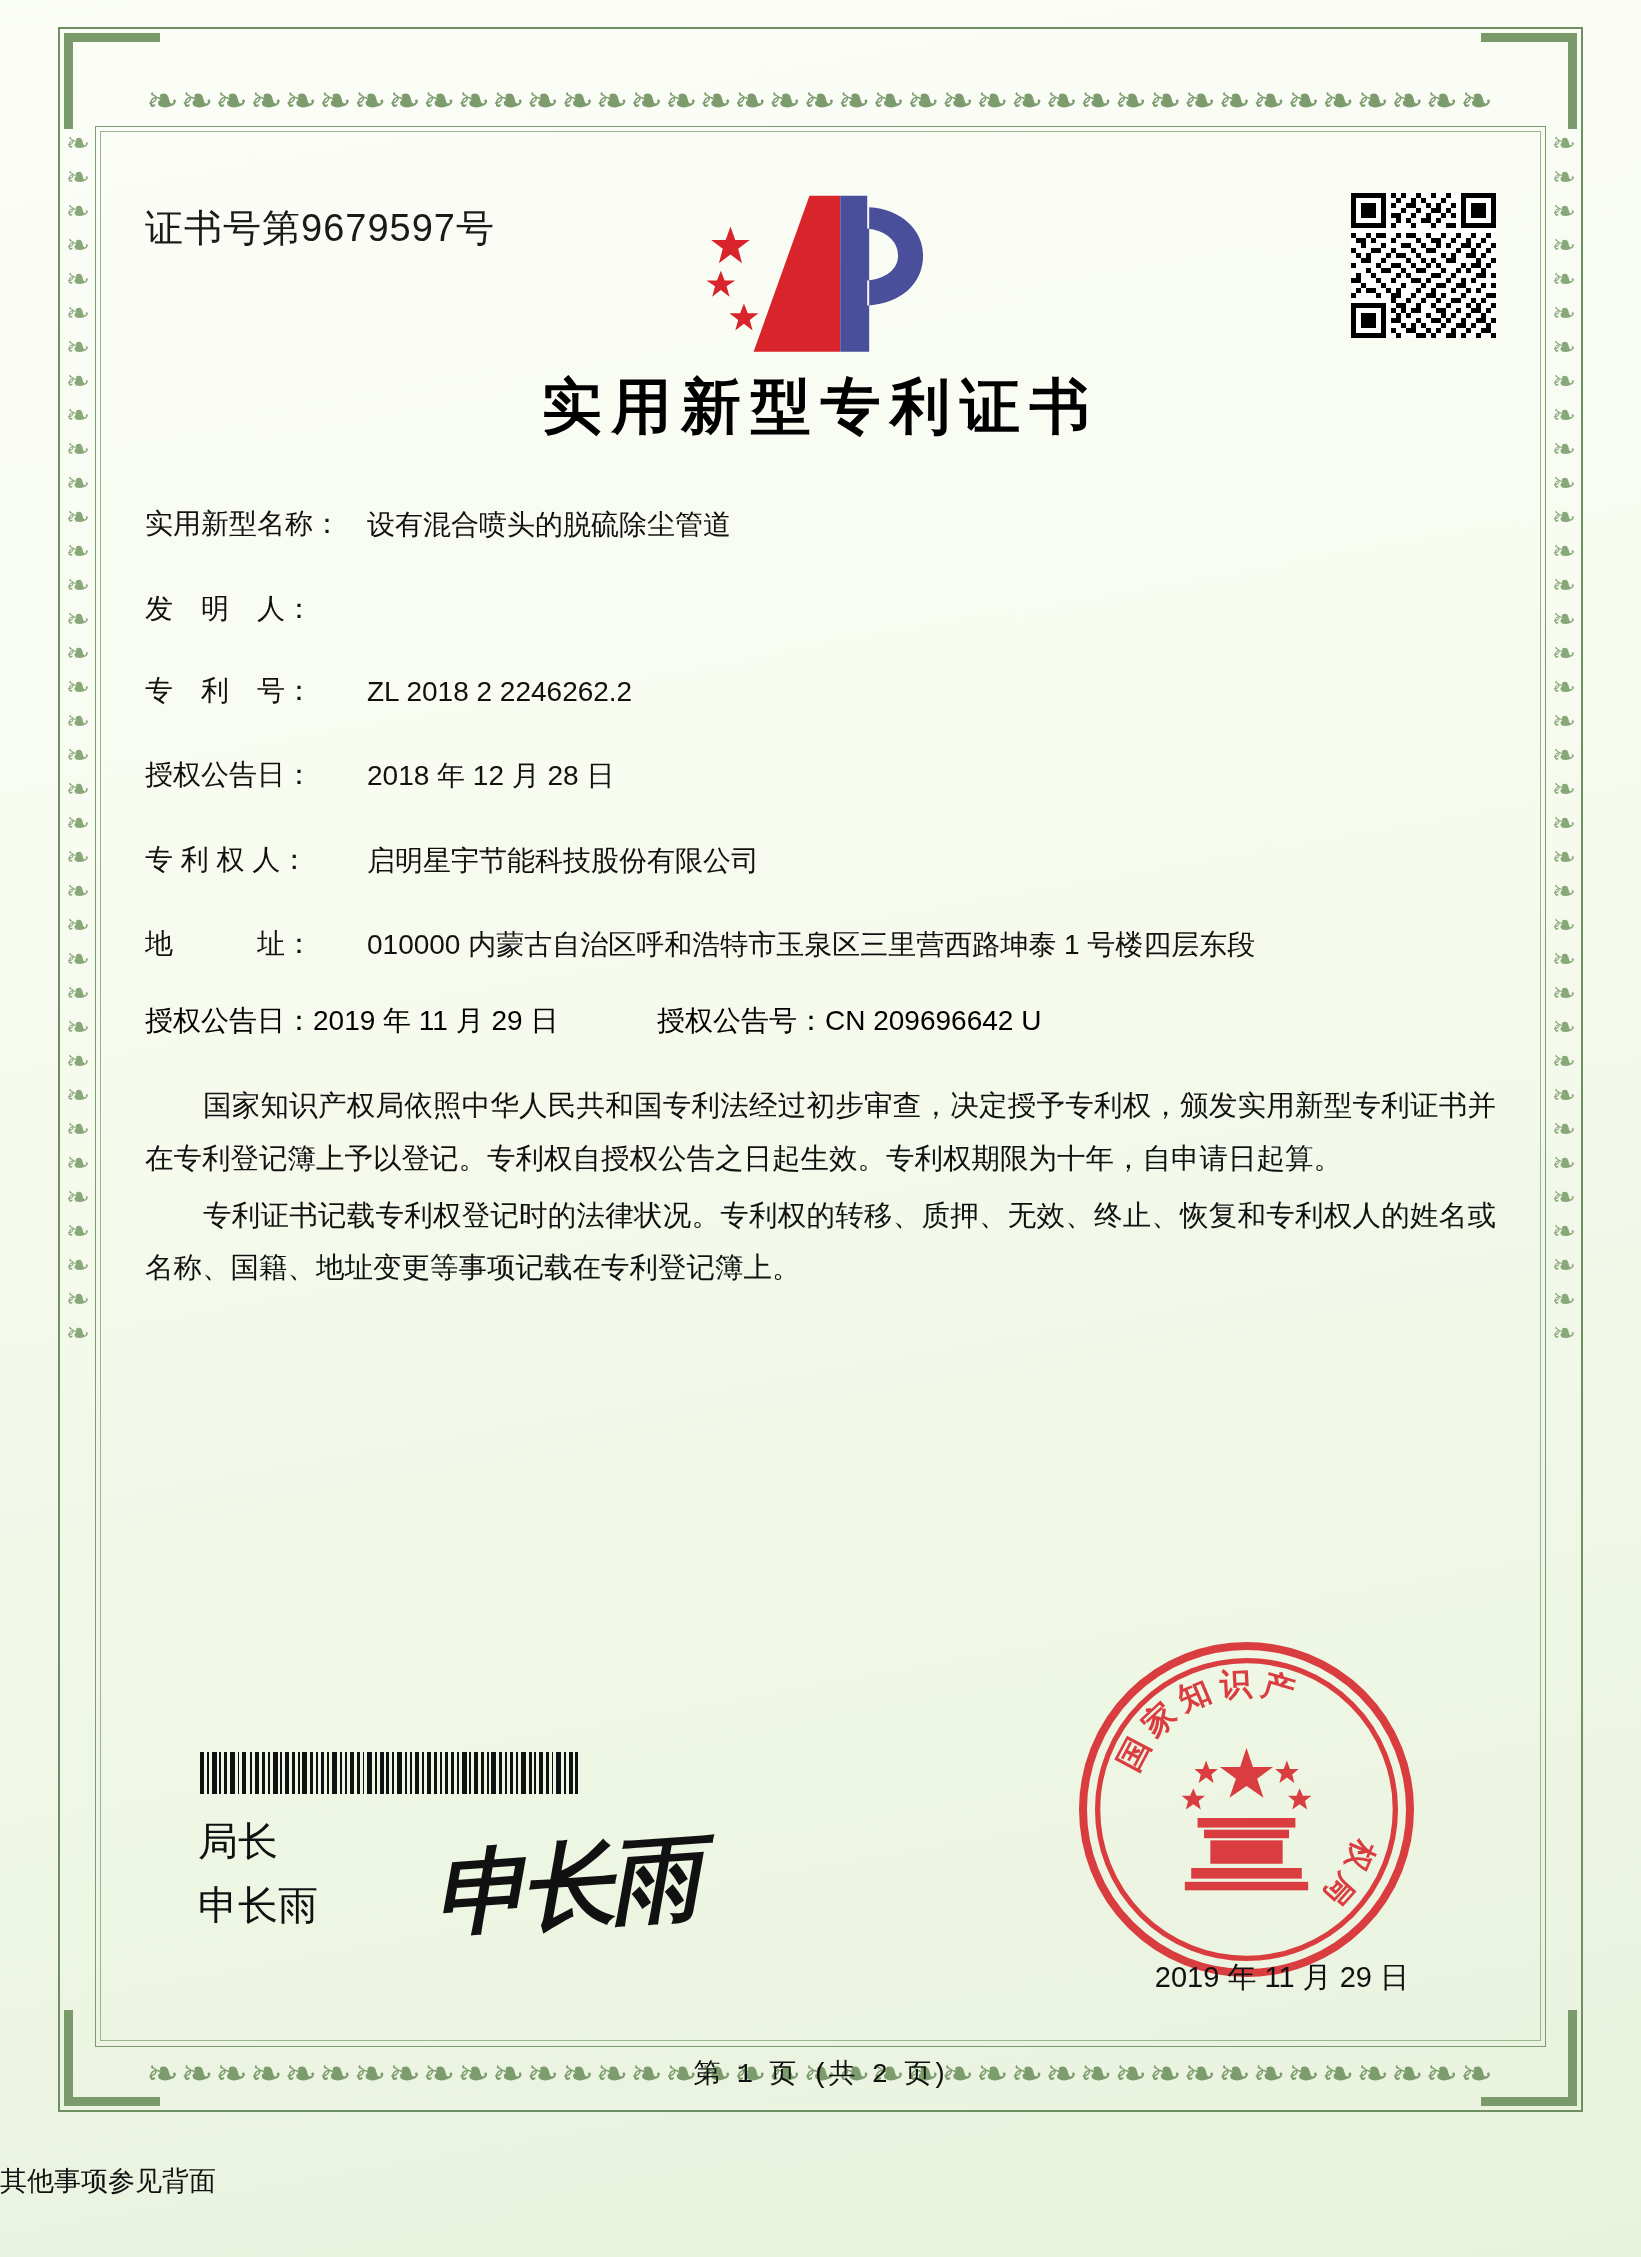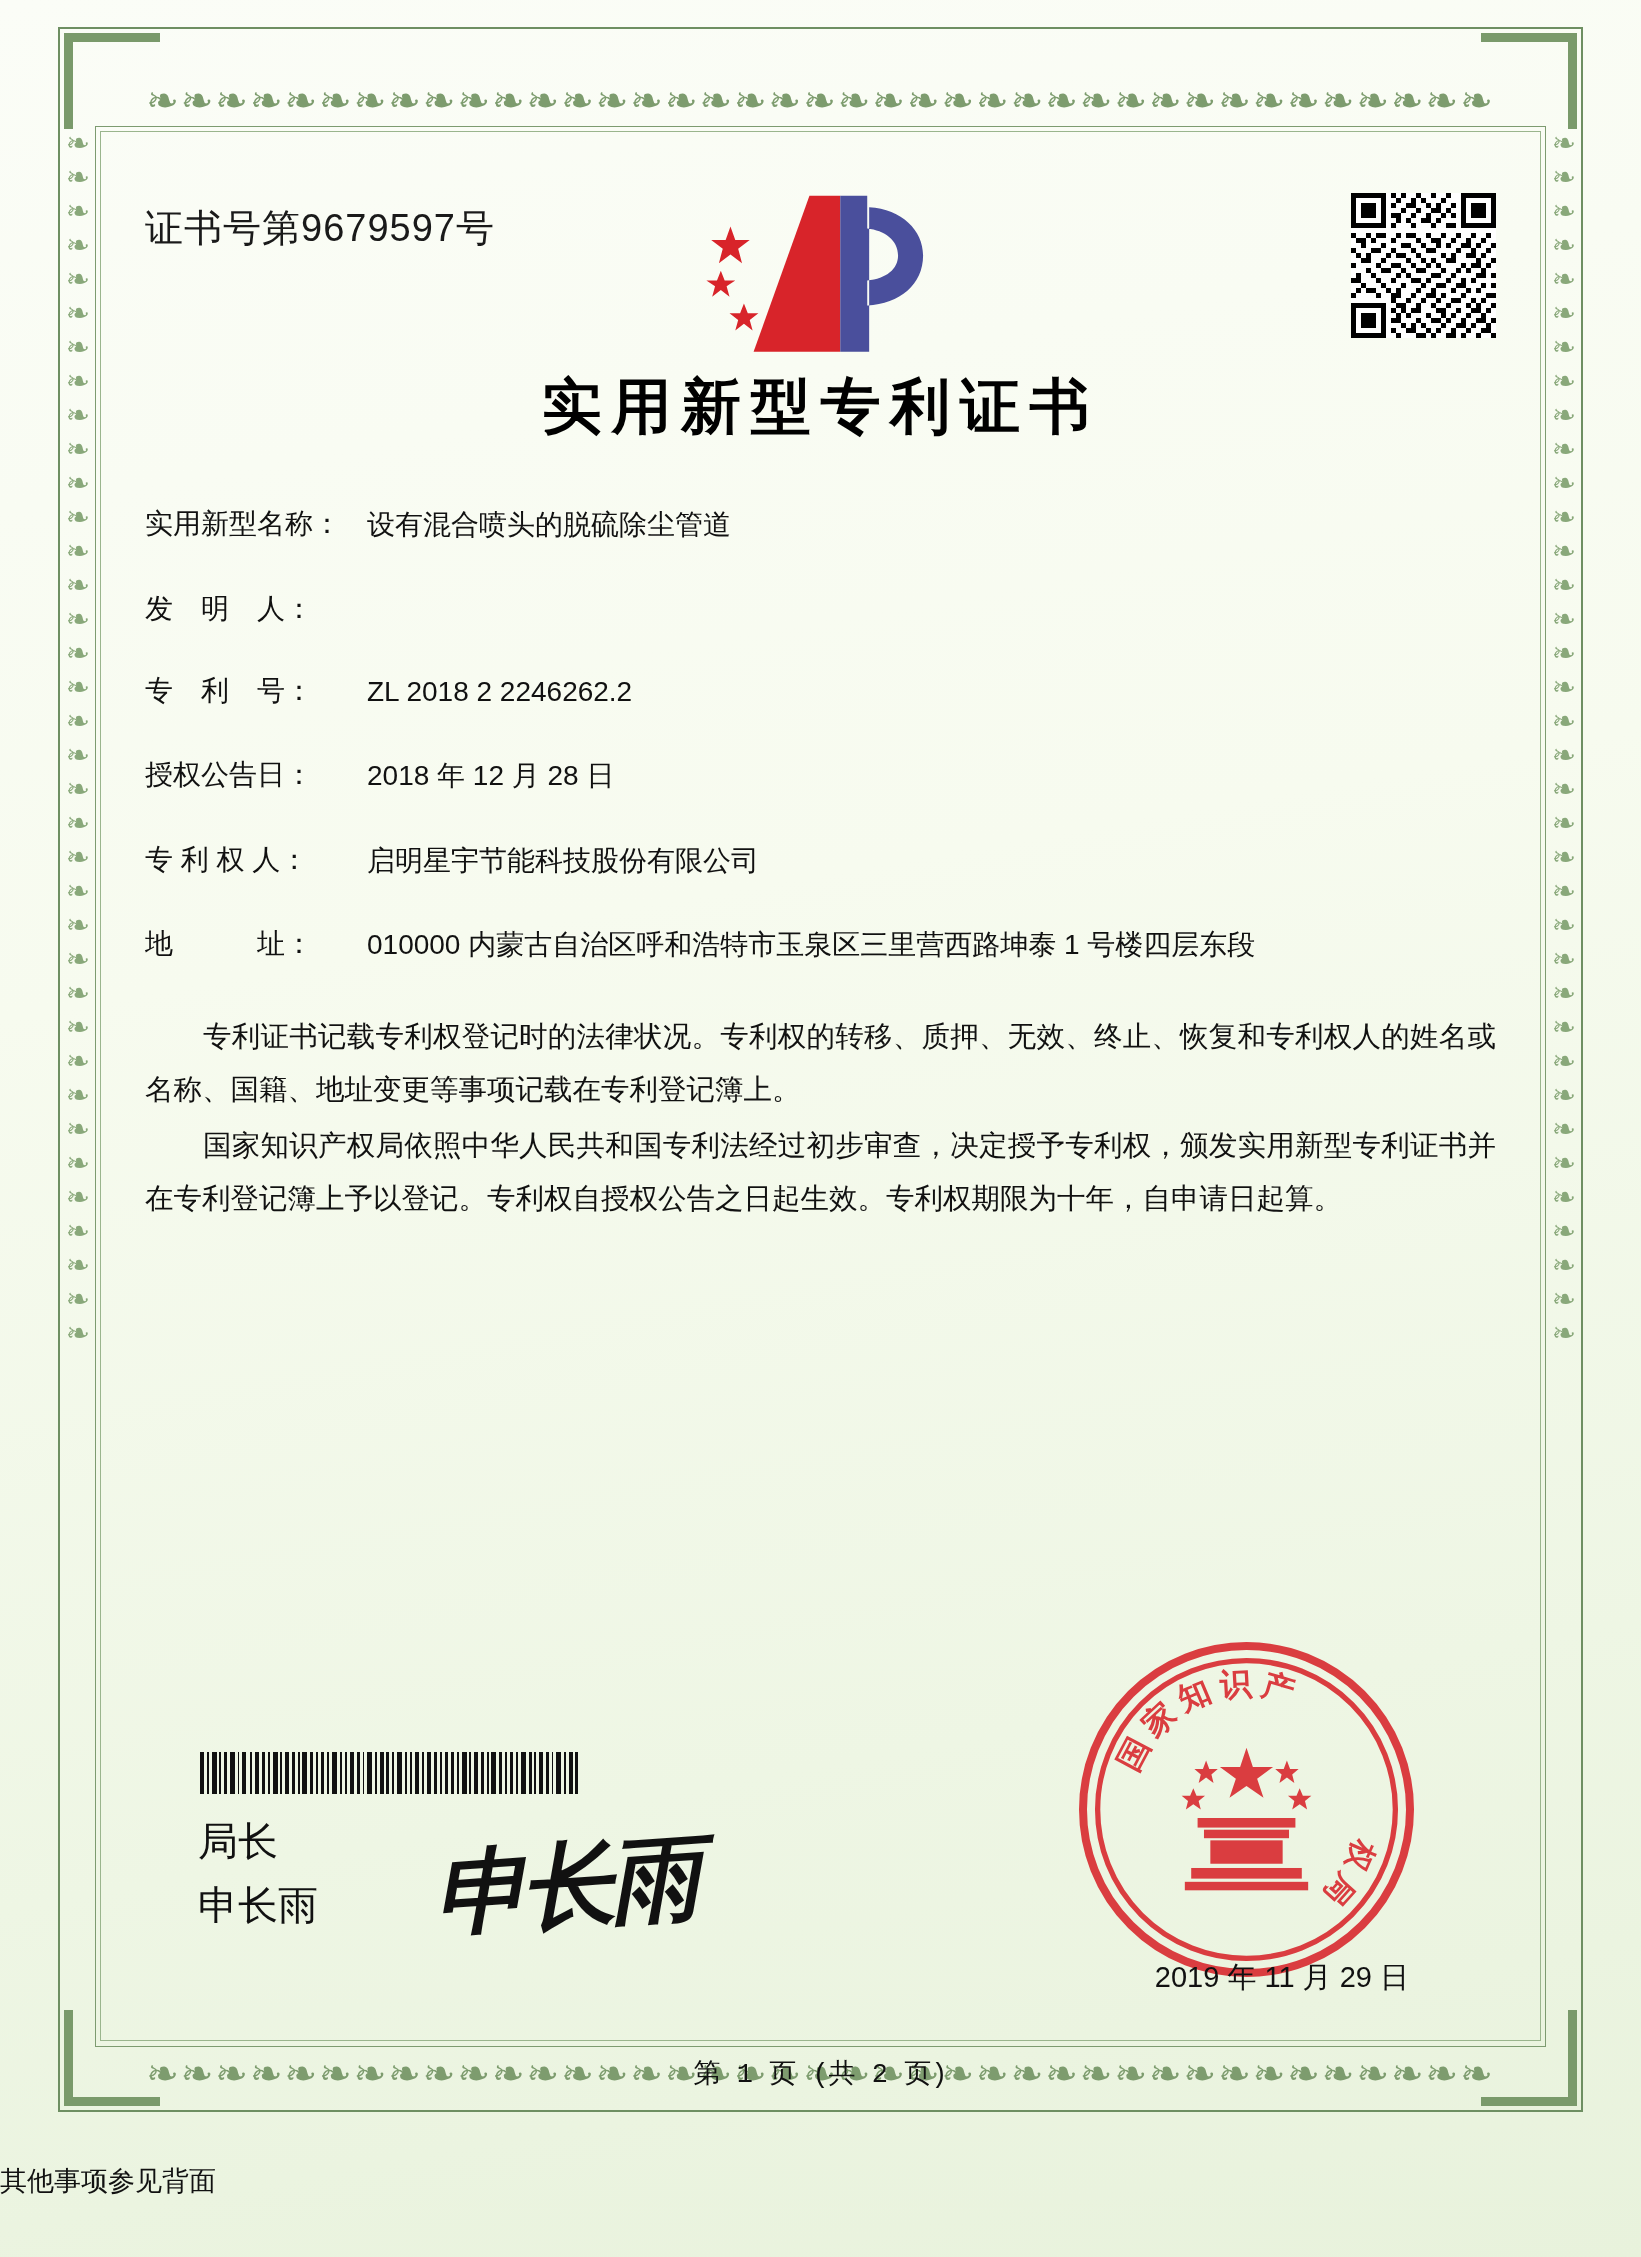--- a/index.html
+++ b/index.html
@@ -510,24 +510,32 @@
       <div class="field-row">
         <div class="field-label">专 利 权 人：</div>
         <div class="field-value">启明星宇节能科技股份有限公司</div>
       </div>
       <div class="field-row">
         <div class="field-label">地　　　址：</div>
         <div class="field-value">010000 内蒙古自治区呼和浩特市玉泉区三里营西路坤泰 1 号楼四层东段</div>
       </div>
     </div>
 
+    <div class="pub-row">
+      <div class="pub-left">
+        <span>授权公告日：</span><span>2019 年 11 月 29 日</span>
+      </div>
+      <div>
+        <span>授权公告号：</span><span>CN 209696642 U</span>
+      </div>
+    </div>
 
     <div class="paragraphs">
+      <p>国家知识产权局依照中华人民共和国专利法经过初步审查，决定授予专利权，颁发实用新型专利证书并在专利登记簿上予以登记。专利权自授权公告之日起生效。专利权期限为十年，自申请日起算。</p>
       <p>专利证书记载专利权登记时的法律状况。专利权的转移、质押、无效、终止、恢复和专利权人的姓名或名称、国籍、地址变更等事项记载在专利登记簿上。</p>
-      <p>国家知识产权局依照中华人民共和国专利法经过初步审查，决定授予专利权，颁发实用新型专利证书并在专利登记簿上予以登记。专利权自授权公告之日起生效。专利权期限为十年，自申请日起算。</p>
     </div>
   </div>
 
   <div class="barcode">
     <svg width="415" height="42" viewBox="0 0 430 44" xmlns="http://www.w3.org/2000/svg" shape-rendering="crispEdges">
       <rect width="430" height="44" fill="#ffffff" opacity="0"></rect>
       <g fill="#111111">
         <rect x="0" y="0" width="4" height="44"></rect>
           <rect x="7" y="0" width="2" height="44"></rect>
         <rect x="12" y="0" width="5" height="44"></rect>

